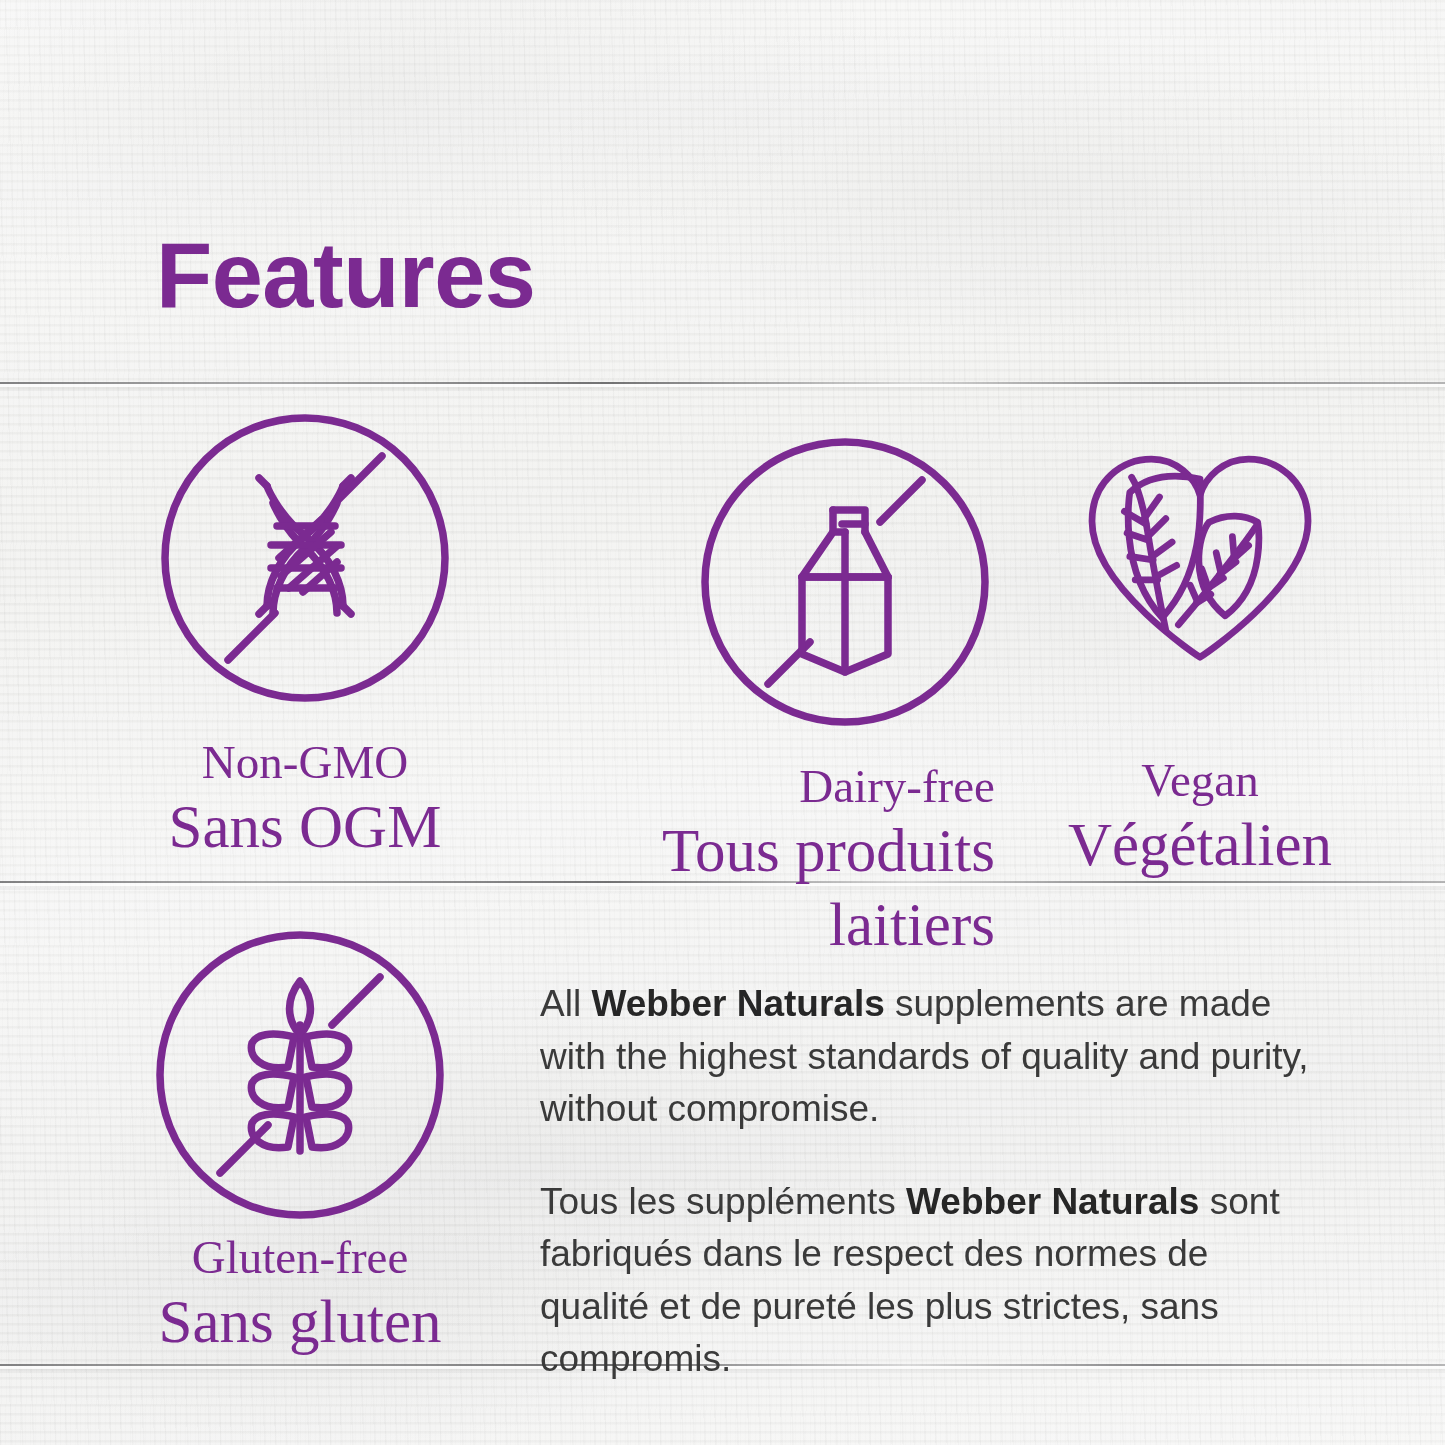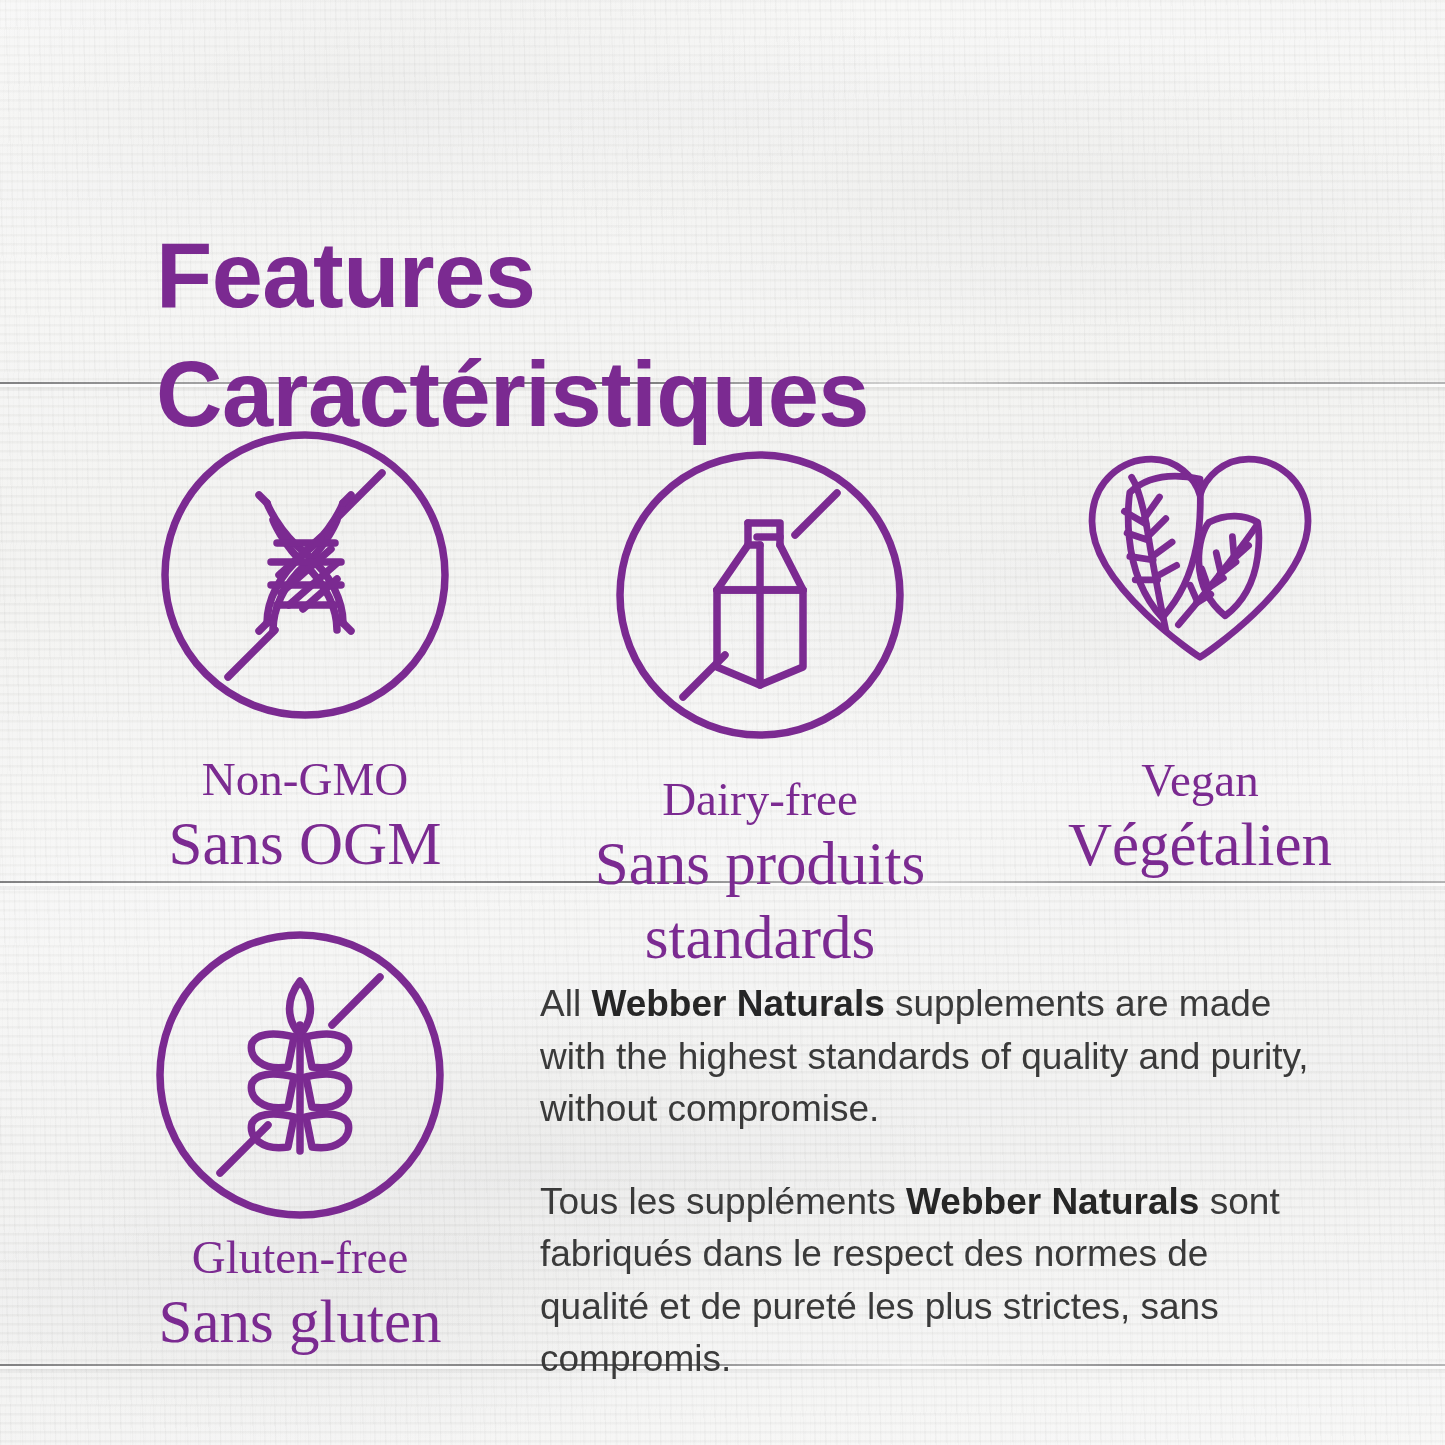--- a/index.html
+++ b/index.html
@@ -81,22 +81,22 @@
   .feature{position:absolute;text-align:center;}
   .feature .art{position:relative;margin:0 auto;}
   .feature .labels{
     color:#7B2A91;
     font-family:"Liberation Serif", serif;
     line-height:1.20;
   }
   .feature .labels .en{display:block;font-size:47px;}
   .feature .labels .fr{display:block;font-size:61px;}
 
-  #f-nongmo{left:90px;top:425px;width:430px;}
-  #f-dairy{left:525px;top:445px;width:470px;}
+  #f-nongmo{left:90px;top:408px;width:430px;}
+  #f-dairy{left:525px;top:432px;width:470px;text-align:right;}
   #f-vegan{left:1000px;top:425px;width:400px;}
   #f-gluten{left:80px;top:925px;width:440px;}
 
   #f-nongmo .labels{margin-top:22px;}
   #f-dairy  .labels{margin-top:22px;}
   #f-vegan  .labels{margin-top:53px;}
   #f-gluten .labels{}
 
   
   #copy{
@@ -131,21 +131,20 @@
       <div class="soft"></div>
   </div>
   <div class="plank" style="top:1364px">
     <div class="dark"></div>
       <div class="light"></div>
       <div class="soft"></div>
   </div>
 
   <div id="heading">
     <span>Features</span>
-    <span class="l2">Caractéristiques</span>
   </div>
 
   <div class="feature" id="f-nongmo">
     <div class="art">
       <svg width="300" height="300" viewBox="0 0 300 300" fill="none" stroke="#7B2A91" stroke-width="7.5" stroke-linecap="round" stroke-linejoin="round">
         <circle cx="150" cy="150" r="140"></circle>
 
         <line x1="227" y1="48" x2="180" y2="95"></line>
         <line x1="73" y1="252" x2="120" y2="205"></line>
 
@@ -191,21 +190,21 @@
         <path d="M150 145 L150 240"></path>
         <path d="M150 145 L150 100"></path>
 
         <path d="M138 78 L138 100"></path>
         <path d="M138 78 L170 78 L170 100"></path>
         <path d="M147 92 L170 92"></path>
       </svg>
     </div>
     <div class="labels">
       <span class="en">Dairy-free</span>
-      <span class="fr">Sans produits standards</span>
+      <span class="fr">Tous produits laitiers</span>
     </div>
   </div>
 
   <div class="feature" id="f-vegan">
     <div class="art">
       <svg width="270" height="270" viewBox="0 0 300 300" fill="none" stroke="#7B2A91" stroke-width="7.5" stroke-linecap="round" stroke-linejoin="round">
 
         <path d="M150 258
                  C 150 258, 30 180, 30 107
                  C 30 62, 64 38, 96 38

